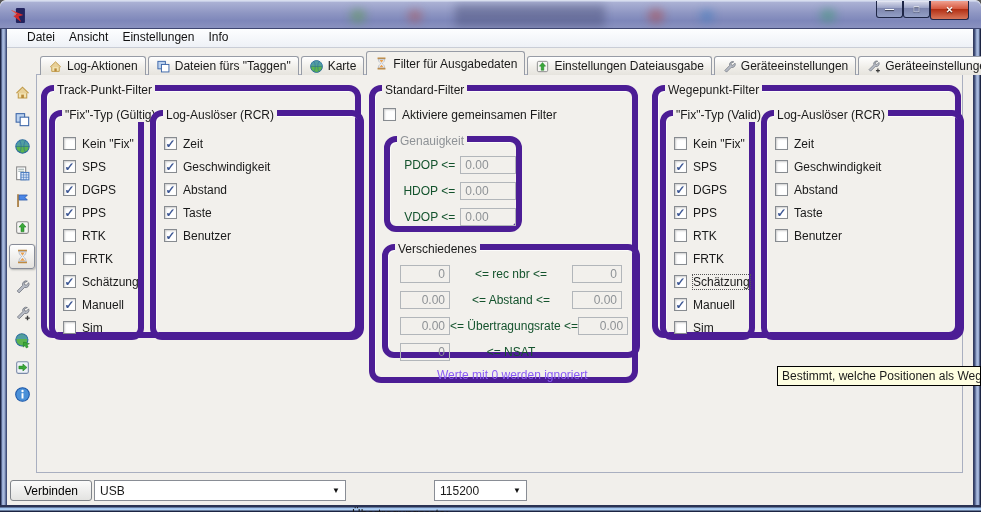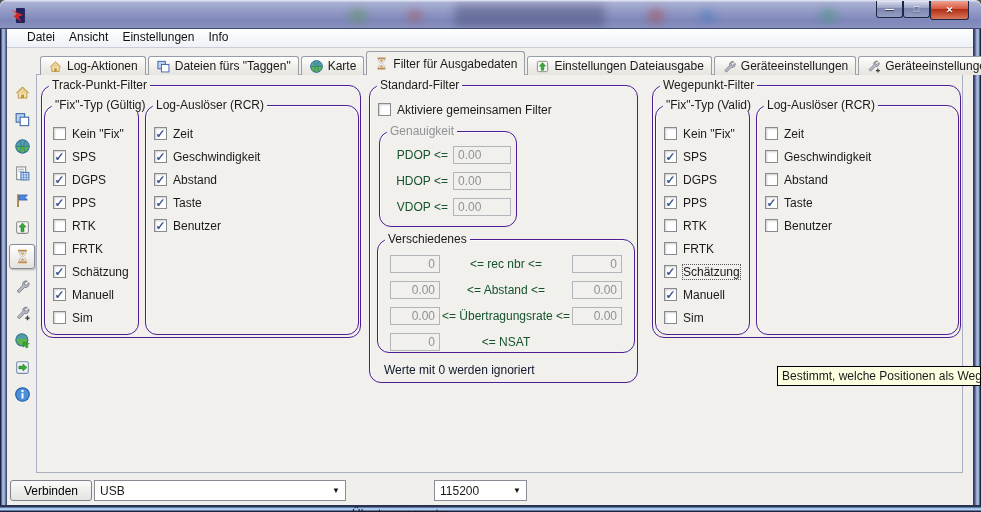--- a/index.html
+++ b/index.html
@@ -46,39 +46,39 @@
   .tabbar{position:absolute;left:40px;top:51px;height:24px;display:flex;align-items:flex-end;z-index:6;}
   .tab{height:19px;display:flex;align-items:center;gap:4px;padding:0 7px;margin-right:2px;
     border:1px solid #979ca6;border-bottom:none;border-radius:3px 3px 0 0;white-space:nowrap;
     background:linear-gradient(#ffffff,#efede8 60%,#e6e4de);}
   .tab svg{width:15px;height:15px;flex:0 0 auto;}
   .tab.active{height:24px;background:#f2f0ec;position:relative;z-index:7;
     box-shadow:0 2px 0 0 #f2f0ec;}
   
   .panel{position:absolute;left:36px;top:74px;width:927px;height:399px;
     border:1px solid #a9afc0;background:#f2f0ec;z-index:1;}
-  .group{position:absolute;border:1px solid #4c1d95;border-radius:12px;
+  .group{position:absolute;border:6px solid #4c1d95;border-radius:12px;
     box-shadow:inset 1px 1px 0 rgba(255,255,255,.75);}
   .glabel{position:absolute;top:-8px;left:7px;background:#f2f0ec;padding:0 3px;white-space:nowrap;}
   .cbcol{position:absolute;left:8px;top:16px;right:2px;}
   .cbrow{display:flex;align-items:center;height:23px;white-space:nowrap;}
   .cb{width:13px;height:13px;flex:0 0 auto;border:1px solid #878b90;background:#fff;margin-right:6px;
     box-shadow:inset 1px 1px 2px rgba(0,0,0,.2);display:flex;align-items:center;justify-content:center;}
   .cb.checked::after{content:"\2713";color:#3d5794;font-weight:bold;font-size:12px;line-height:10px;}
   .cblabel.focused{outline:1px dotted #555;}
   .dlabel{color:#14532d;white-space:nowrap;}
   .dfield{height:18px;line-height:16px;border:1px solid #b2b6ba;color:#8e9296;padding:0 4px;background:transparent;}
   .acc-row{display:flex;align-items:center;height:26px;padding-left:10px;}
   .acc-row .dlabel{width:58px;text-align:right;margin-right:5px;}
   .acc-row .dfield{width:58px;}
   .misc-row{display:flex;align-items:center;height:26px;padding:0 12px;}
   .misc-row .dfield{width:50px;text-align:right;flex:0 0 auto;}
   .misc-row .dlabel{flex:1;text-align:center;}
   .misc-row .spacer{width:50px;flex:0 0 auto;}
-  .note{position:absolute;white-space:nowrap;color:#0f172a;}
+  .note{position:absolute;white-space:nowrap;color:#8b5cf6;margin-left:48px;}
   
   .bottombar{position:absolute;left:7px;right:8px;top:473px;height:32px;}
   .btn{position:absolute;left:3px;top:7px;height:21px;padding:0 13px;border:1px solid #80848a;border-radius:3px;
     background:linear-gradient(#fbfbfb,#e3e3e1);font-size:12px;font-family:inherit;}
   .combo{position:absolute;top:7px;height:21px;border:1px solid #898d95;background:#fff;
     display:flex;align-items:center;padding:0 5px;}
   .combo .arrow{margin-left:auto;font-size:8px;color:#111;}
   .combo.port{left:87px;width:252px;}
   .combo.baud{left:427px;width:93px;}
   .baud-label{position:absolute;left:345px;top:22px;white-space:nowrap;margin-top:12px;}

